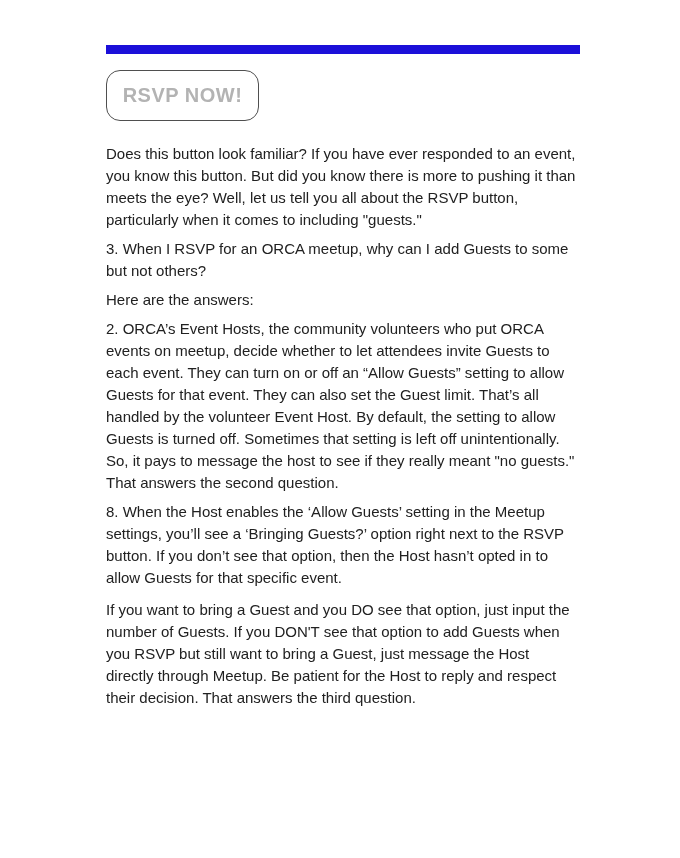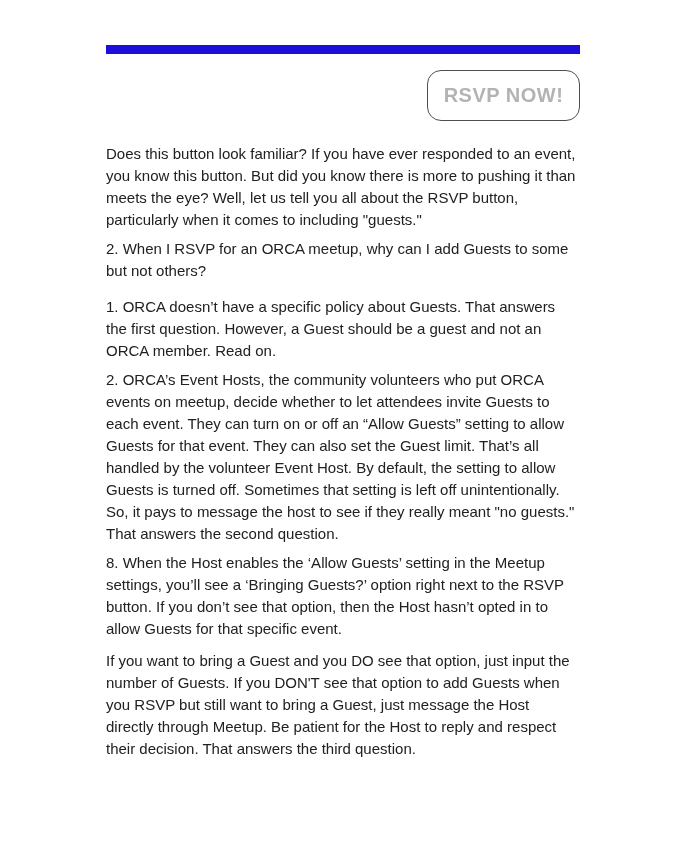--- a/index.html
+++ b/index.html
@@ -17,21 +17,21 @@
   .accent-bar {
     margin: 45px auto 0 106px;
     width: 474px;
     height: 9px;
     background: var(--accent-blue, #1b0fd9);
   }
   .button-row {
     margin: 16px 100px 0 106px;
     width: 474px;
     display: flex;
-    justify-content: flex-end;
+    justify-content: flex-start;
   }
   .rsvp-btn {
     box-sizing: border-box;
     width: 153px;
     height: 51px;
     background: #ffffff;
     border: 1px solid var(--button-border, #4f4f4f);
     border-radius: 14px;
     color: var(--button-text, #b3b3b3);
     font-family: "Liberation Sans", sans-serif;
@@ -64,23 +64,23 @@
 
   <div class="accent-bar"></div>
 
   <div class="button-row">
     <button class="rsvp-btn">RSVP NOW!</button>
   </div>
 
   <div class="article">
     <p>Does this button look familiar? If you have ever responded to an event, you know this button. But did you know there is more to pushing it than meets the eye? Well, let us tell you all about the RSVP button, particularly when it comes to including "guests."</p>
 
-    <p>2. When I RSVP for an ORCA meetup, why can I add Guests to some but not others?</p>
+    <p>3. When I RSVP for an ORCA meetup, why can I add Guests to some but not others?</p>
 
+    <p>Here are the answers:</p>
 
-    <p class="gap-top">1. ORCA doesn’t have a specific policy about Guests. That answers the first question. However, a Guest should be a guest and not an ORCA member. Read on.</p>
     <p>2. ORCA’s Event Hosts, the community volunteers who put ORCA events on meetup, decide whether to let attendees invite Guests to each event. They can turn on or off an “Allow Guests” setting to allow Guests for that event. They can also set the Guest limit. That’s all handled by the volunteer Event Host. By default, the setting to allow Guests is turned off. Sometimes that setting is left off unintentionally. So, it pays to message the host to see if they really meant "no guests." That answers the second question.</p>
     <p>8. When the Host enables the ‘Allow Guests’ setting in the Meetup settings, you’ll see a ‘Bringing Guests?’ option right next to the RSVP button. If you don’t see that option, then the Host hasn’t opted in to allow Guests for that specific event.</p>
 
     <p class="gap-top-sm">If you want to bring a Guest and you DO see that option, just input the number of Guests. If you DON'T see that option to add Guests when you RSVP but still want to bring a Guest, just message the Host directly through Meetup. Be patient for the Host to reply and respect their decision. That answers the third question.</p>
   </div>
 
 </div>
 
 </body></html>

